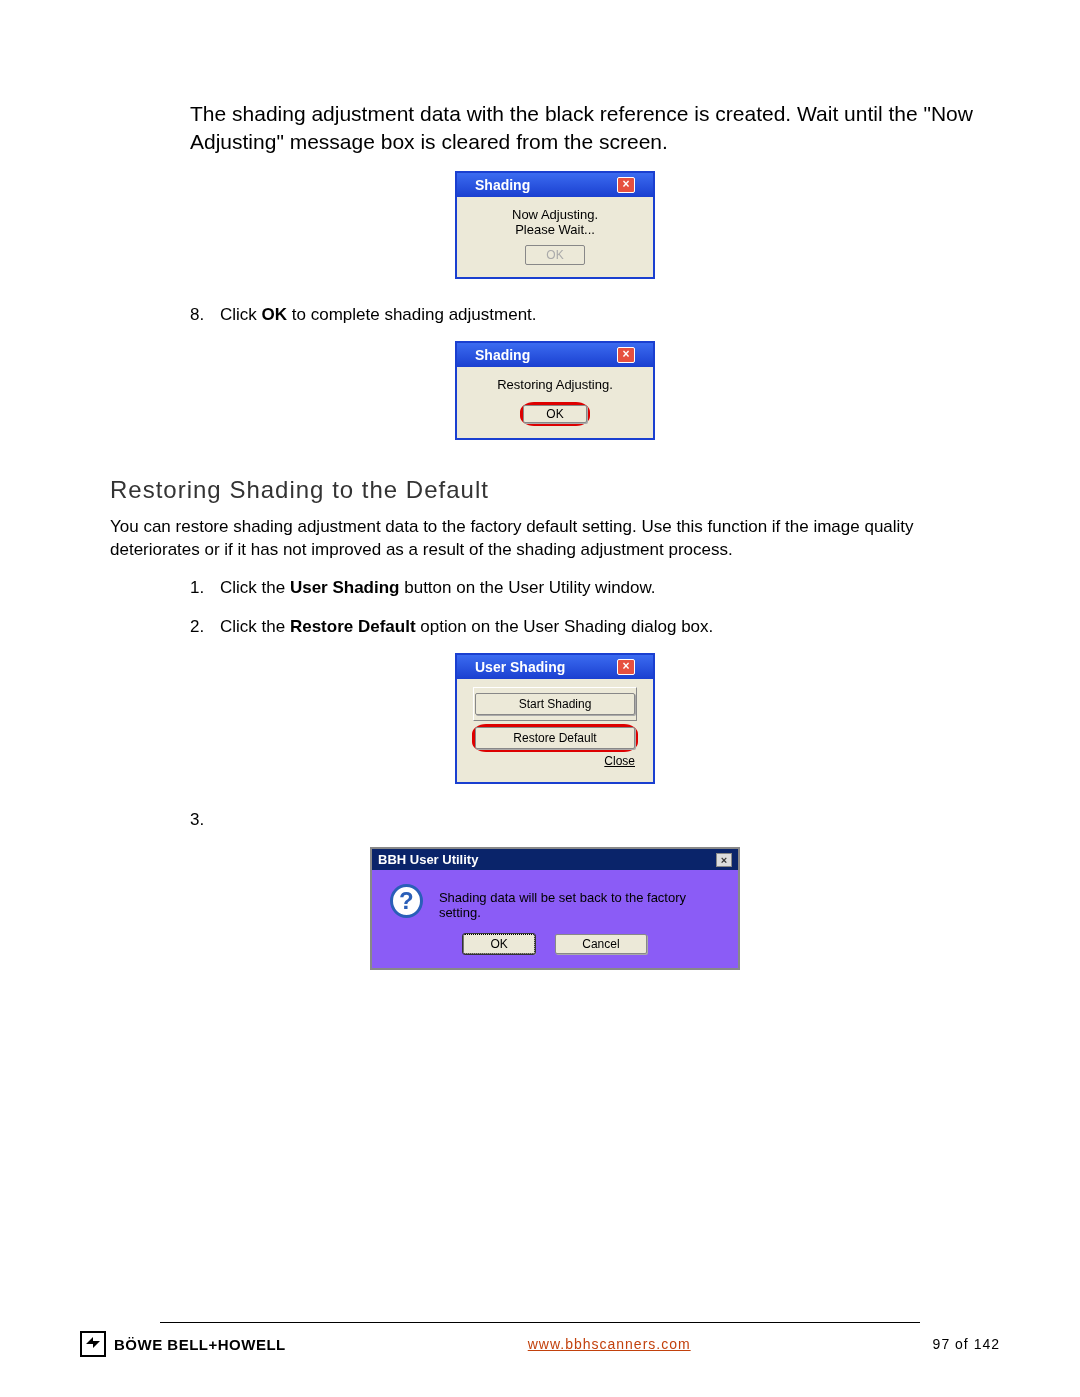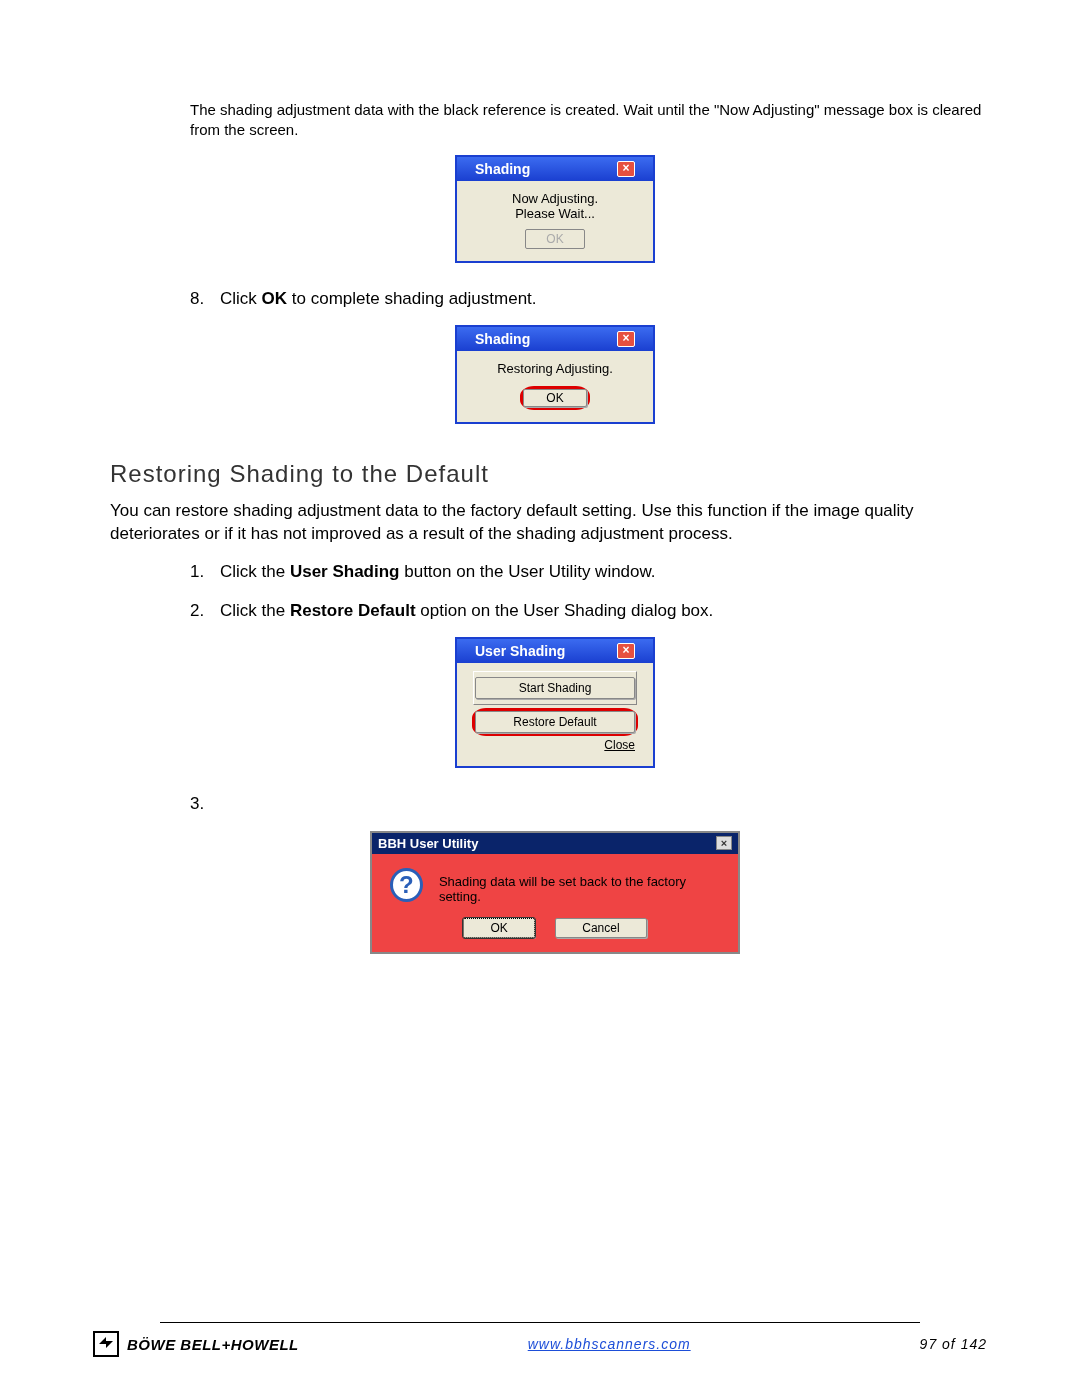--- a/index.html
+++ b/index.html
@@ -8,21 +8,21 @@
     background: #fff;
     width: 1080px;
     height: 1397px;
     position: relative;
     color: #000;
   }
   .page {
     padding: 100px 80px 0 110px;
   }
   .body-text {
-    font-size: 15px;
+    font-size: 21px;
     line-height: 1.35;
     margin-bottom: 11px;
     padding-left: 80px;
   }
   .body-text-full {
     font-size: 17px;
     line-height: 1.35;
     margin-bottom: 12px;
   }
   .step {
@@ -109,21 +109,21 @@
     border-radius: 14px / 10px;
     display: inline-block;
     padding: 0;
   }
   .highlight-ring .xp-btn { margin: 0; }
 
   
   .classic-dialog {
     display: inline-block;
     border: 2px solid #888;
-    background: #ef4444;
+    background: #8b5cf6;
     text-align: left;
   }
   .classic-titlebar {
     background: #0a246a;
     color: #fff;
     font-weight: bold;
     font-size: 13px;
     padding: 3px 6px;
     display: flex;
     justify-content: space-between;
@@ -168,21 +168,21 @@
   .logo-wrap { display: flex; align-items: center; gap: 8px; }
   .logo-icon {
     width: 26px; height: 26px;
     border: 2px solid #000;
     display: flex;
     align-items: center;
     justify-content: center;
     font-weight: bold;
   }
   .logo-text { font-weight: bold; letter-spacing: 0.5px; font-size: 15px; }
-  .footer-link { color: #1d4ed8; text-decoration: underline; }
+  .footer-link { color: #c2410c; text-decoration: underline; }
 
   .ushading-body { padding: 8px 10px 8px 10px; background: #ece9d8; text-align:center; }
   .ushading-close { text-align: right; padding: 2px 8px 6px 0; font-size: 12px; }
   .outset { border: 1px solid #fff; border-right-color:#888; border-bottom-color:#888; padding:1px; display:inline-block; }
 </style>
 </head>
 <body>
 
 <div class="page">
 
@@ -279,21 +279,21 @@
         <button class="xp-btn" style="border:1px dotted #000;outline:1px solid #333;">OK</button>
         <button class="xp-btn">Cancel</button>
       </div>
     </div>
   </div>
 
 </div>
 
 <div class="footer">
   <div class="footer-rule"></div>
-  <div class="footer-row" style="margin:0 13px;font-style:italic;">
+  <div class="footer-row" style="margin:0 0;">
     <div class="logo-wrap">
       <div class="logo-icon">
         <svg width="18" height="18" viewBox="0 0 18 18">
             <path d="M2 9 L9 2 L9 6 L16 6 L9 13 L9 9 Z" fill="#000"></path>
           </svg>
       </div>
       <span class="logo-text">BÖWE BELL+HOWELL</span>
     </div>
     <a class="footer-link">www.bbhscanners.com</a>
     <span>97 of 142</span>

